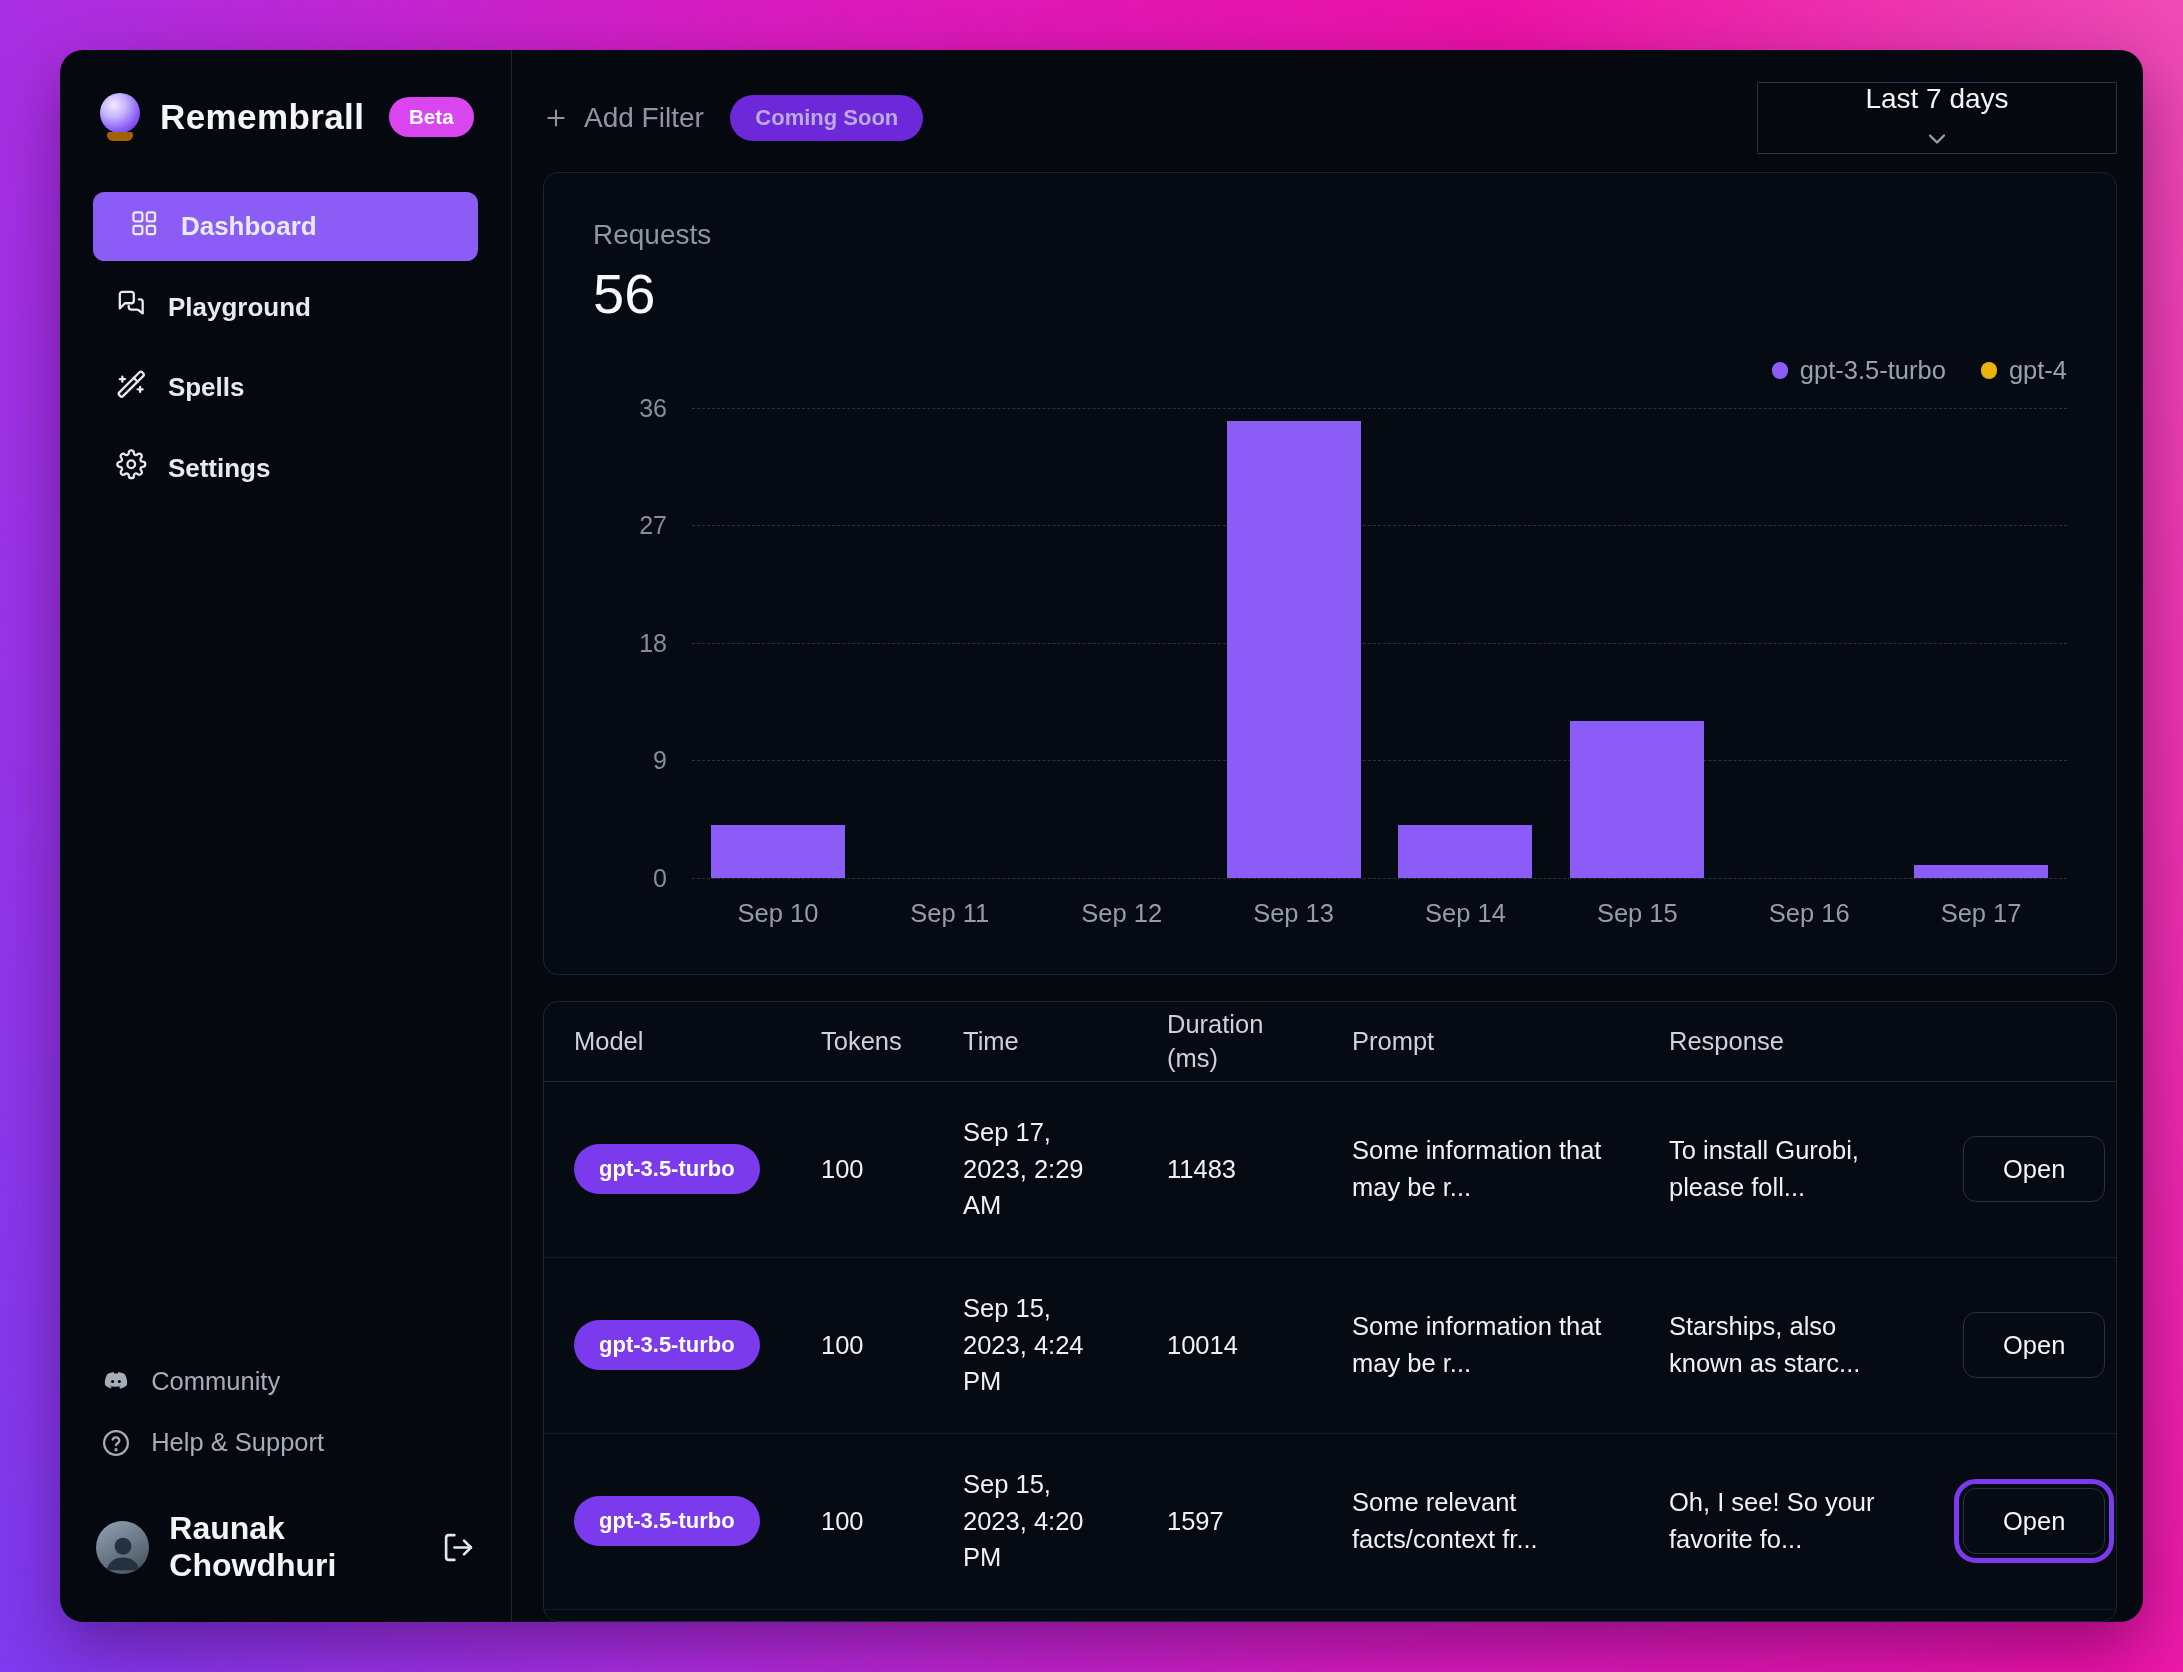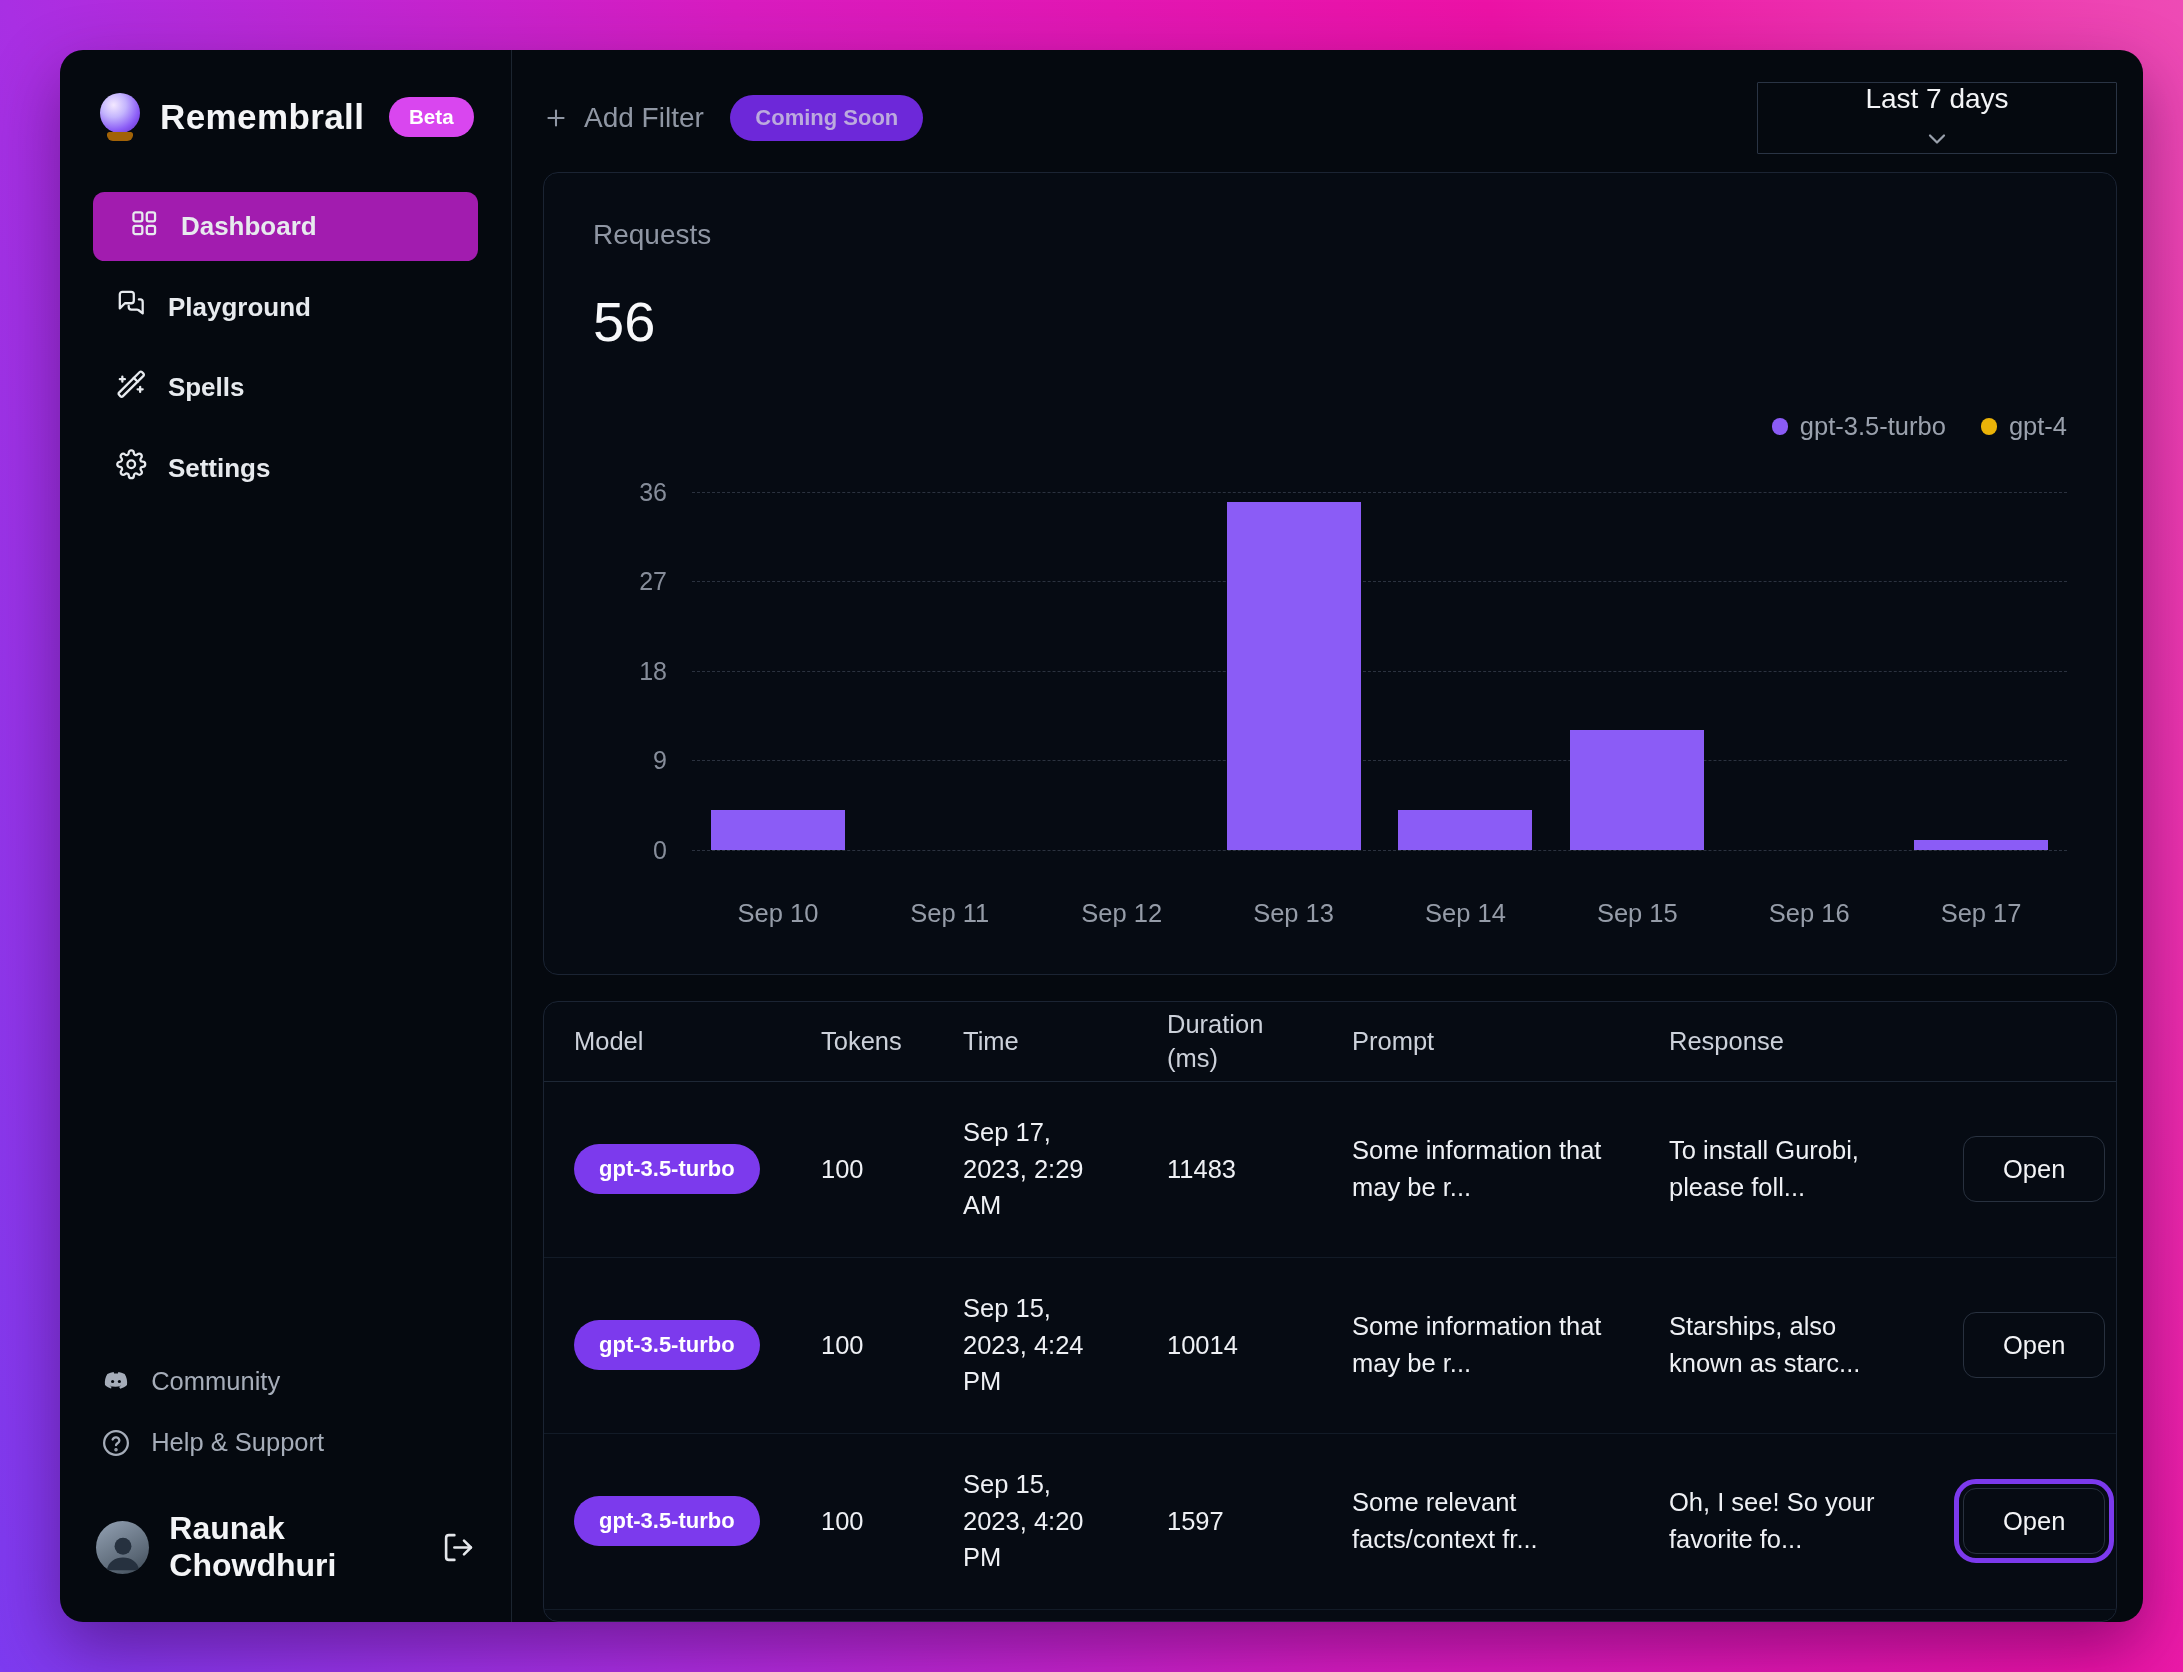--- a/index.html
+++ b/index.html
@@ -17,42 +17,42 @@
   .sidebar{width:452px;flex:0 0 452px;border-right:0.8px solid #1c2530;padding:43px 33px 38px;display:flex;flex-direction:column;box-sizing:border-box;}
   .logo-row{display:flex;align-items:center;gap:18px;padding:0 5px;}
   .crystal{width:44px;height:48px;position:relative;flex:0 0 auto;}
   .crystal .ball{width:40px;height:40px;border-radius:50%;margin:0 auto;
     background:radial-gradient(circle at 34% 30%,#f3e8ff 0%,#c4b5fd 32%,#8b5cf6 66%,#5b21b6 100%);}
   .crystal .base{position:absolute;bottom:0;left:50%;transform:translateX(-50%);width:26px;height:9px;background:#a16207;border-radius:2.5px 2.5px 5.8px 5.8px;}
   .app-title{font-size:35px;font-weight:700;color:#f4f5f7;letter-spacing:0.4px;}
   .beta-badge{background:#d946ef;color:#ffffff;font-weight:700;font-size:20.6px;padding:8.2px 20px;border-radius:822px;margin-left:6.6px;}
   .nav{margin-top:51px;display:flex;flex-direction:column;gap:11.5px;}
   .nav-item{display:flex;align-items:center;gap:21.4px;padding:0 23px;height:69px;border-radius:11.5px;color:#e7eaee;font-size:26px;font-weight:700;cursor:pointer;}
-  .nav-item.active{background:#a21caf;padding-left:36px;}
+  .nav-item.active{background:#8b5cf6;padding-left:36px;}
   .nav-item svg{width:30.5px;height:30.5px;flex:0 0 auto;}
   .sidebar-footer{margin-top:auto;display:flex;flex-direction:column;gap:25px;padding:0 8.2px;}
   .footer-item{display:flex;gap:20px;align-items:flex-start;color:#a6adb9;font-size:25.5px;cursor:pointer;}
   .footer-item svg{width:30px;height:30px;}
   .user-row{margin-top:46px;display:flex;align-items:center;gap:20px;padding:0 3.3px;}
   .avatar{width:53px;height:53px;border-radius:50%;background:linear-gradient(150deg,#94a2b4 0%,#5b6876 70%,#3c4753 100%);overflow:hidden;display:flex;align-items:flex-end;justify-content:center;flex:0 0 auto;}
   .avatar svg{width:46px;height:46px;color:#26313f;}
   .user-name{font-size:32px;font-weight:700;color:#f3f4f6;flex:1;}
   .logout-btn{color:#e5e7eb;cursor:pointer;display:flex;align-items:center;}
   .logout-btn svg{width:33px;height:33px;}
   
   .main{flex:1;min-width:0;padding:32px 26px 0 31px;display:flex;flex-direction:column;box-sizing:border-box;}
   .topbar{display:flex;align-items:center;justify-content:space-between;height:72px;flex:0 0 auto;}
   .add-filter{display:flex;align-items:center;gap:15px;color:#8f96a3;font-size:28px;cursor:pointer;}
   .add-filter svg{width:26px;height:26px;}
   .coming-soon{background:#6d28d9;color:#bcaade;font-size:22px;font-weight:700;padding:10px 25px;border-radius:822px;margin-left:11.5px;}
   .date-select{width:360px;height:72px;box-sizing:border-box;border:0.8px solid #2a3444;border-radius:1px;display:flex;align-items:center;justify-content:space-between;padding:0 26px;color:#f3f4f6;font-size:28px;cursor:pointer;background:transparent;flex-direction:column;}
   .date-select svg{width:28px;height:28px;color:#9aa1ad;}
   .card{border:0.8px solid #1b2433;background:#060b13;border-radius:15px;box-sizing:border-box;}
   
-  .chart-card{margin-top:18px;height:803px;padding:46px 49px;display:flex;flex-direction:column;gap:28px;}
+  .chart-card{margin-top:18px;height:803px;padding:46px 49px;display:flex;flex-direction:column;}
   .metric-label{color:#8f96a3;font-size:28px;}
   .metric-value{color:#f7f8fa;font-size:56px;font-weight:400;margin-top:10px;}
   .legend{display:flex;justify-content:flex-end;align-items:center;gap:35px;margin-top:30px;font-size:25.5px;color:#9aa1ad;}
   .legend-item{display:flex;align-items:center;gap:11.5px;}
   .legend-dot{width:16.5px;height:16.5px;border-radius:50%;display:inline-block;}
   .chart{flex:1;display:flex;margin-top:23px;min-height:0;}
   .y-axis{width:99px;flex:0 0 99px;position:relative;}
   .y-label{position:absolute;right:25px;transform:translateY(-50%);font-size:25px;color:#868d9a;}
   .plot{flex:1;position:relative;}
   .gridline{position:absolute;left:0;right:0;border-top:1.6px dashed #4a5263;opacity:.55;}

